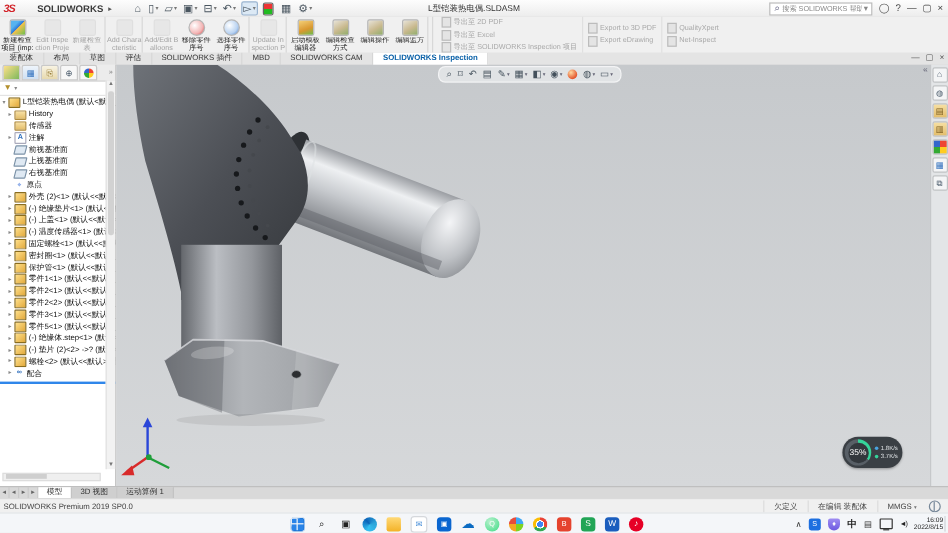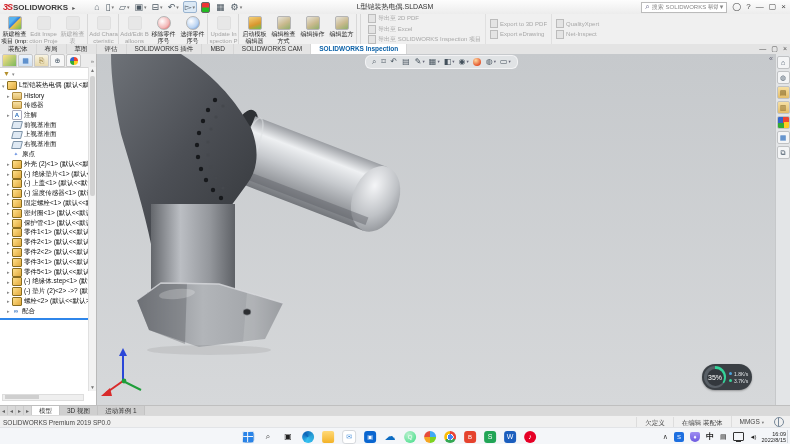--- a/index.html
+++ b/index.html
@@ -6,21 +6,21 @@
   body{width:790px;height:444px;overflow:hidden;position:relative;
        font-family:"Liberation Sans","DejaVu Sans",sans-serif;
        background:#e9e9e9;font-size:7px;color:#222;}
   #app{position:absolute;inset:0;}
   
   .titlebar{position:absolute;left:0;top:0;width:790px;height:14px;
     background:linear-gradient(#fdfdfd,#ececec);border-bottom:1px solid #d7d7d7;
     display:flex;align-items:center;}
   .logo{display:flex;align-items:center;padding-left:3px;white-space:nowrap;}
   .logo .mark{color:#d22027;font-weight:bold;font-style:italic;font-size:9px;letter-spacing:-1px;}
-  .logo .word{color:#3b3b3b;font-weight:bold;font-size:8px;letter-spacing:0;margin-left:1px;}
+  .logo .word{color:#3b3b3b;font-weight:bold;font-size:8px;letter-spacing:0;margin-left:19px;}
   .logo .arr{color:#555;font-size:6px;margin:0 4px;}
   .qat{display:flex;align-items:center;gap:3px;margin-left:14px;}
   .qbtn{display:flex;align-items:center;color:#4a5660;font-size:9px;line-height:10px;padding:0 1px;border-radius:2px;}
   .qbtn[data-pressed="1"]{border:1px solid #9ab4d0;background:#dce9f5;}
   .qbtn .qcaret{font-size:5px;color:#777;margin-left:1px;}
   .qbtn[data-name="rebuild-icon"] .g{color:transparent;width:7px;height:9px;border-radius:2px;
      background:linear-gradient(#e33 0 45%,#2b2 55% 100%);border:1px solid #666;}
   .doctitle{position:absolute;left:50%;transform:translateX(-50%);top:2px;font-size:7px;color:#333;}
   .tb-right{position:absolute;right:4px;top:1px;display:flex;align-items:center;gap:5px;}
   .searchbox{display:flex;align-items:center;gap:2px;border:1px solid #bbb;background:#fff;

